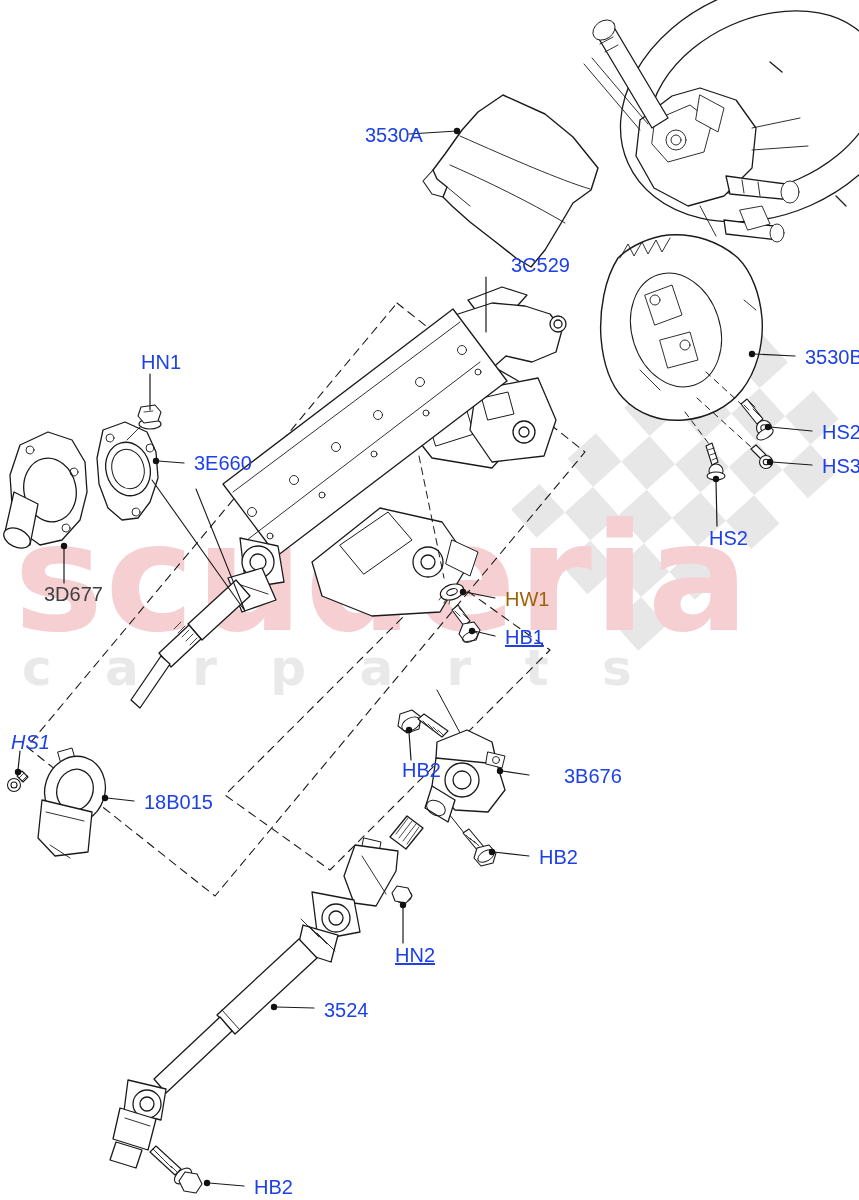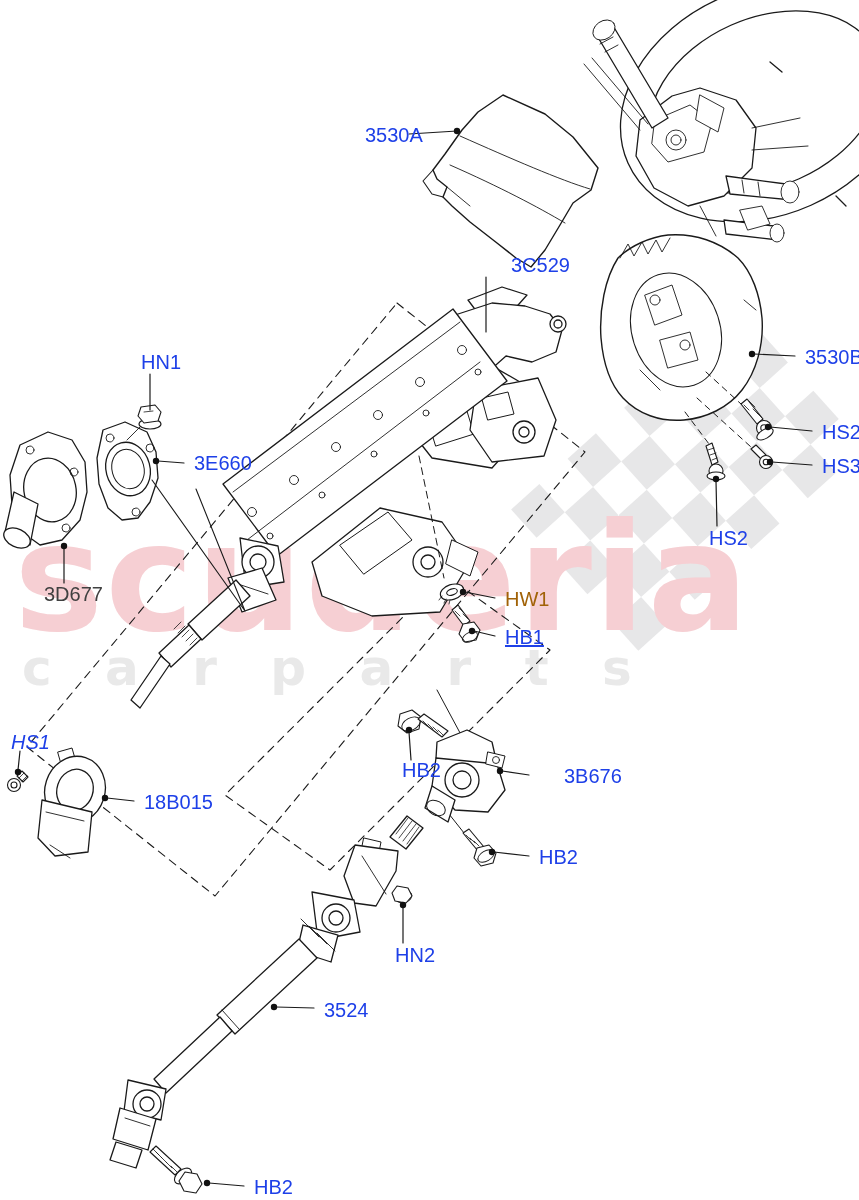--- a/index.html
+++ b/index.html
@@ -330,18 +330,18 @@
       <div class="part-label" style="left: 814px; top: 456px; color: rgb(30, 64, 232);">HS3</div>
       <div class="part-label" style="left: 701px; top: 528px; color: rgb(30, 64, 232);">HS2</div>
       <div class="part-label" style="left: 36px; top: 584px; color: #404040;">3D677</div>
       <div class="part-label" style="left: 497px; top: 589px; color: #a16207;">HW1</div>
       <div class="part-label" style="left: 497px; top: 627px; color: rgb(30, 64, 232); text-decoration: underline;">HB1</div>
       <div class="part-label" style="left: 3px; top: 732px; color: rgb(30, 64, 232); font-style: italic;">HS1</div>
       <div class="part-label" style="left: 136px; top: 792px; color: rgb(30, 64, 232);">18B015</div>
       <div class="part-label" style="left: 394px; top: 760px; color: rgb(30, 64, 232);">HB2</div>
       <div class="part-label" style="left: 531px; top: 766px; color: rgb(30, 64, 232); margin-left: 25px;">3B676</div>
       <div class="part-label" style="left: 531px; top: 847px; color: rgb(30, 64, 232);">HB2</div>
-      <div class="part-label" style="left: 387px; top: 945px; color: rgb(30, 64, 232);">HN2</div>
+      <div class="part-label" style="left: 387px; top: 945px; color: rgb(30, 64, 232); text-decoration: underline;">HN2</div>
       <div class="part-label" style="left: 316px; top: 1000px; color: rgb(30, 64, 232);">3524</div>
       <div class="part-label" style="left: 246px; top: 1177px; color: rgb(30, 64, 232);">HB2</div>
     </div>
 
 </div>
 
 </body></html>

